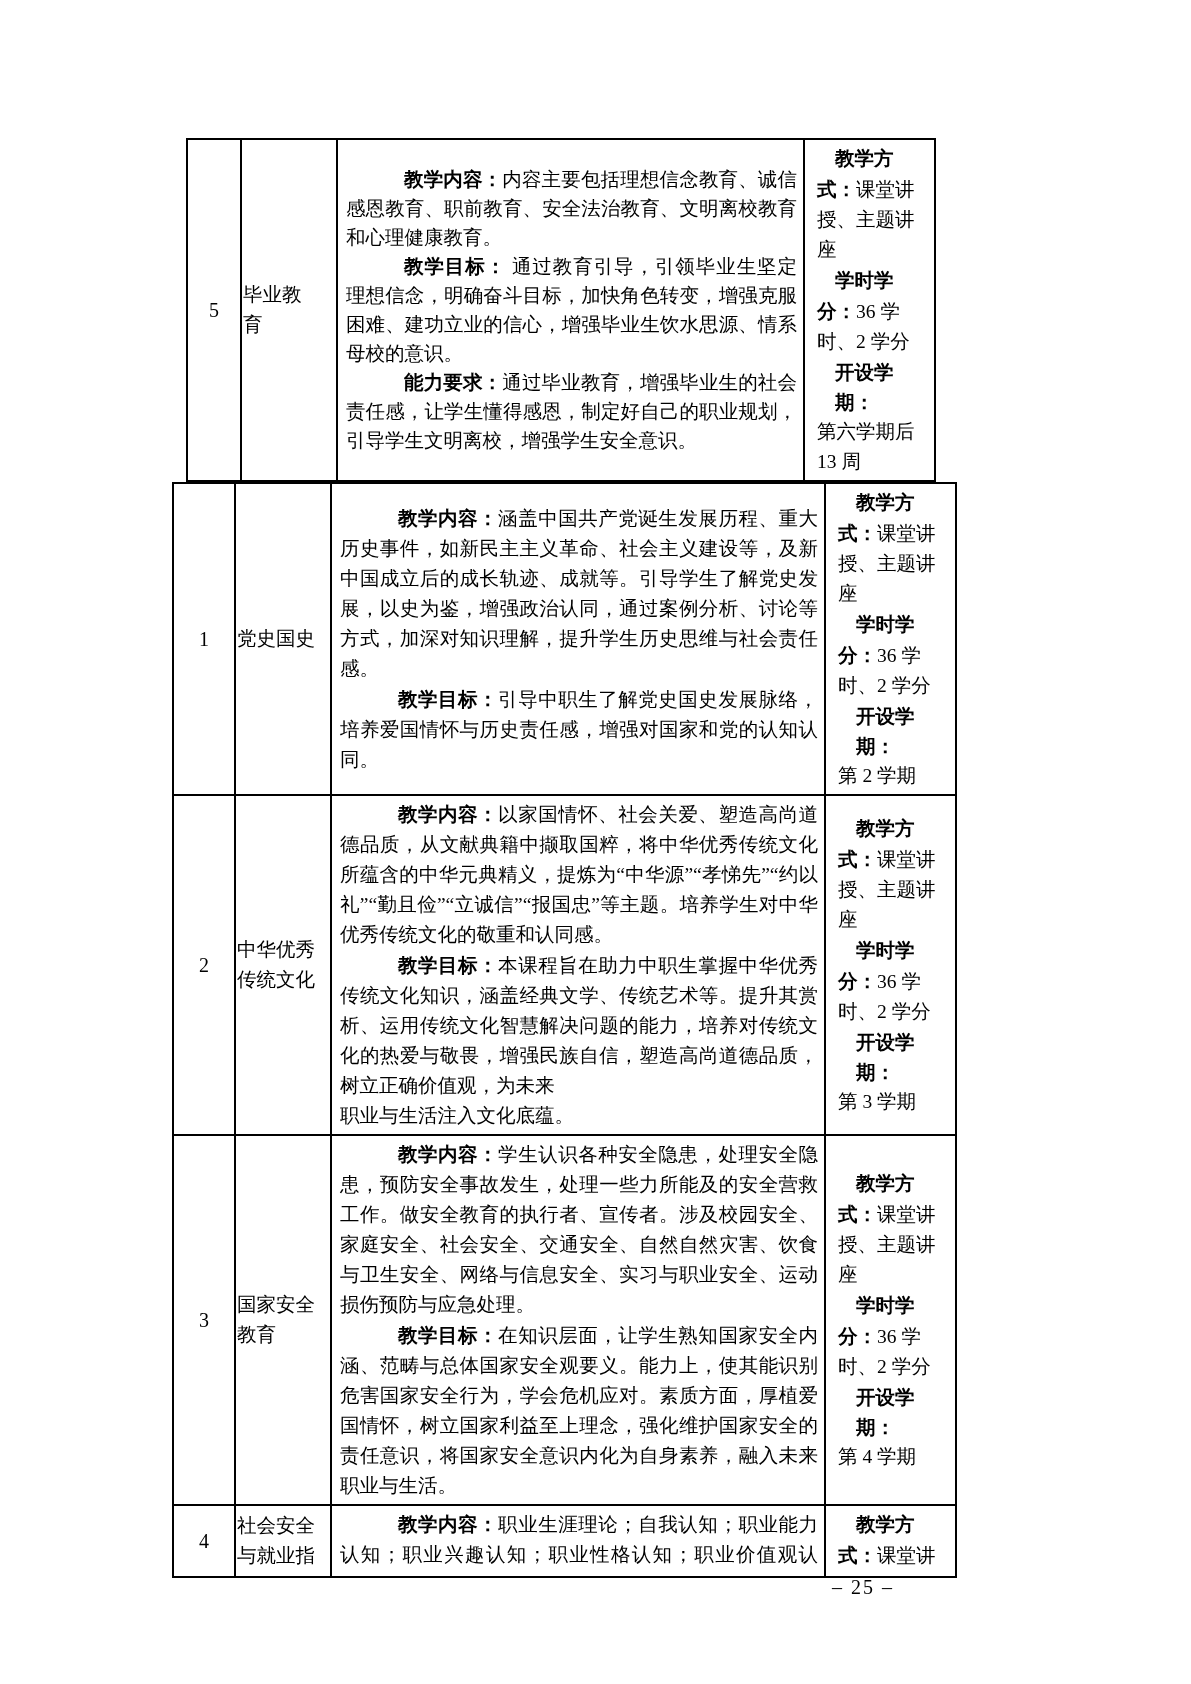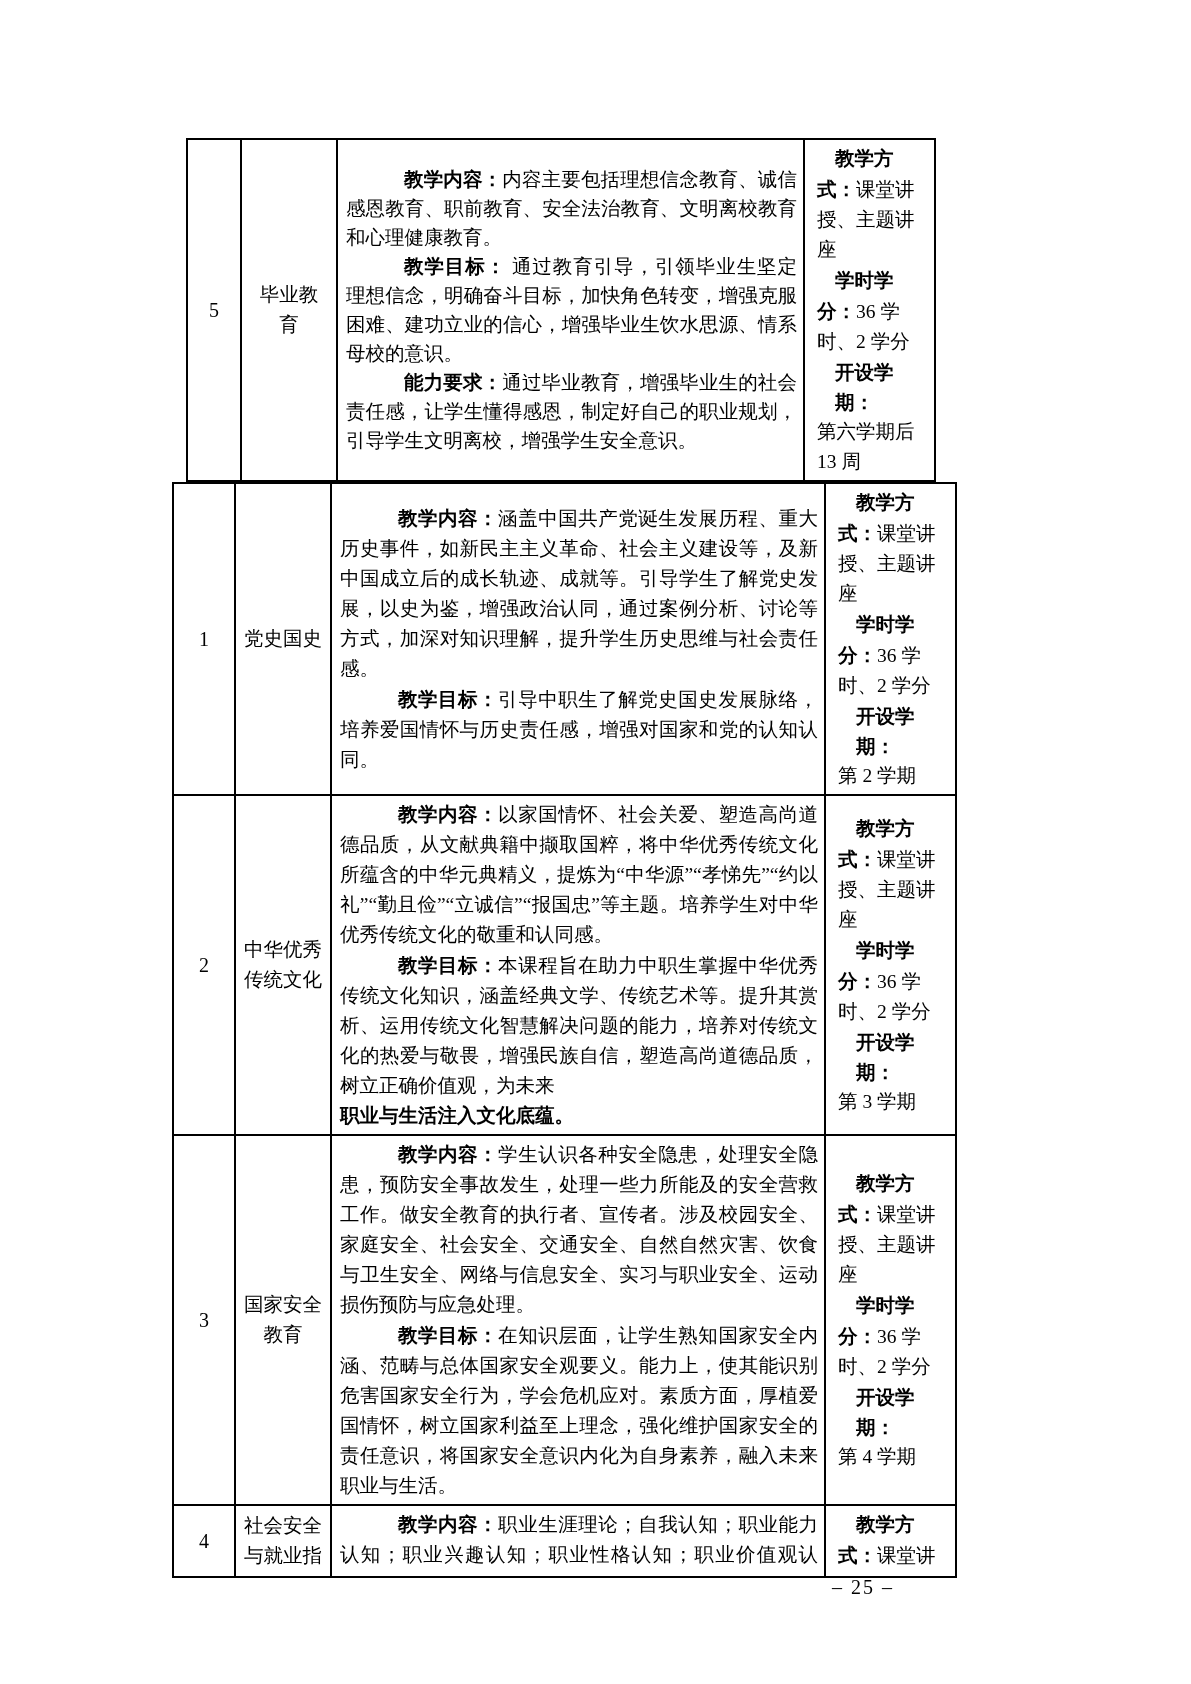--- a/index.html
+++ b/index.html
@@ -15,24 +15,24 @@
   .content{position:absolute;left:172px;top:138px;width:800px;}
 
   table{border-collapse:collapse;table-layout:fixed;}
   td{border:2px solid #000;vertical-align:middle;box-sizing:border-box;}
 
   
   .t6{margin-left:14px;}
   .t6 .cell-content{line-height:29px;}
 
   .cell-no{text-align:center;font-size:20px;}
-  .cell-name{text-align:center;font-size:19.5px;line-height:30px;white-space:pre-line;}
+  .cell-name{font-size:19.5px;line-height:30px;white-space:pre-line;}
   .cell-content{padding:3px 6px 3px 8px;font-size:19.5px;line-height:30px;text-align:justify;}
   .cell-content p{margin:0;text-indent:2.05em;}
-  .cell-content p.cont{text-indent:0;font-weight:bold;}
+  .cell-content p.cont{text-indent:0;}
   .lbl{font-family:"Liberation Sans","DejaVu Sans",sans-serif;font-weight:700;margin-left:18px;}
   .cell-req{padding:3px 12px;font-size:19.5px;line-height:30px;}
   .cell-req .item{margin:0;}
   .sem-label{display:block;}
   .sem-val{white-space:pre-line;}
   .sem-val.indent{text-indent:1.05em;}
 
   
   .section-heading{
     margin:26px 0 0 0;

